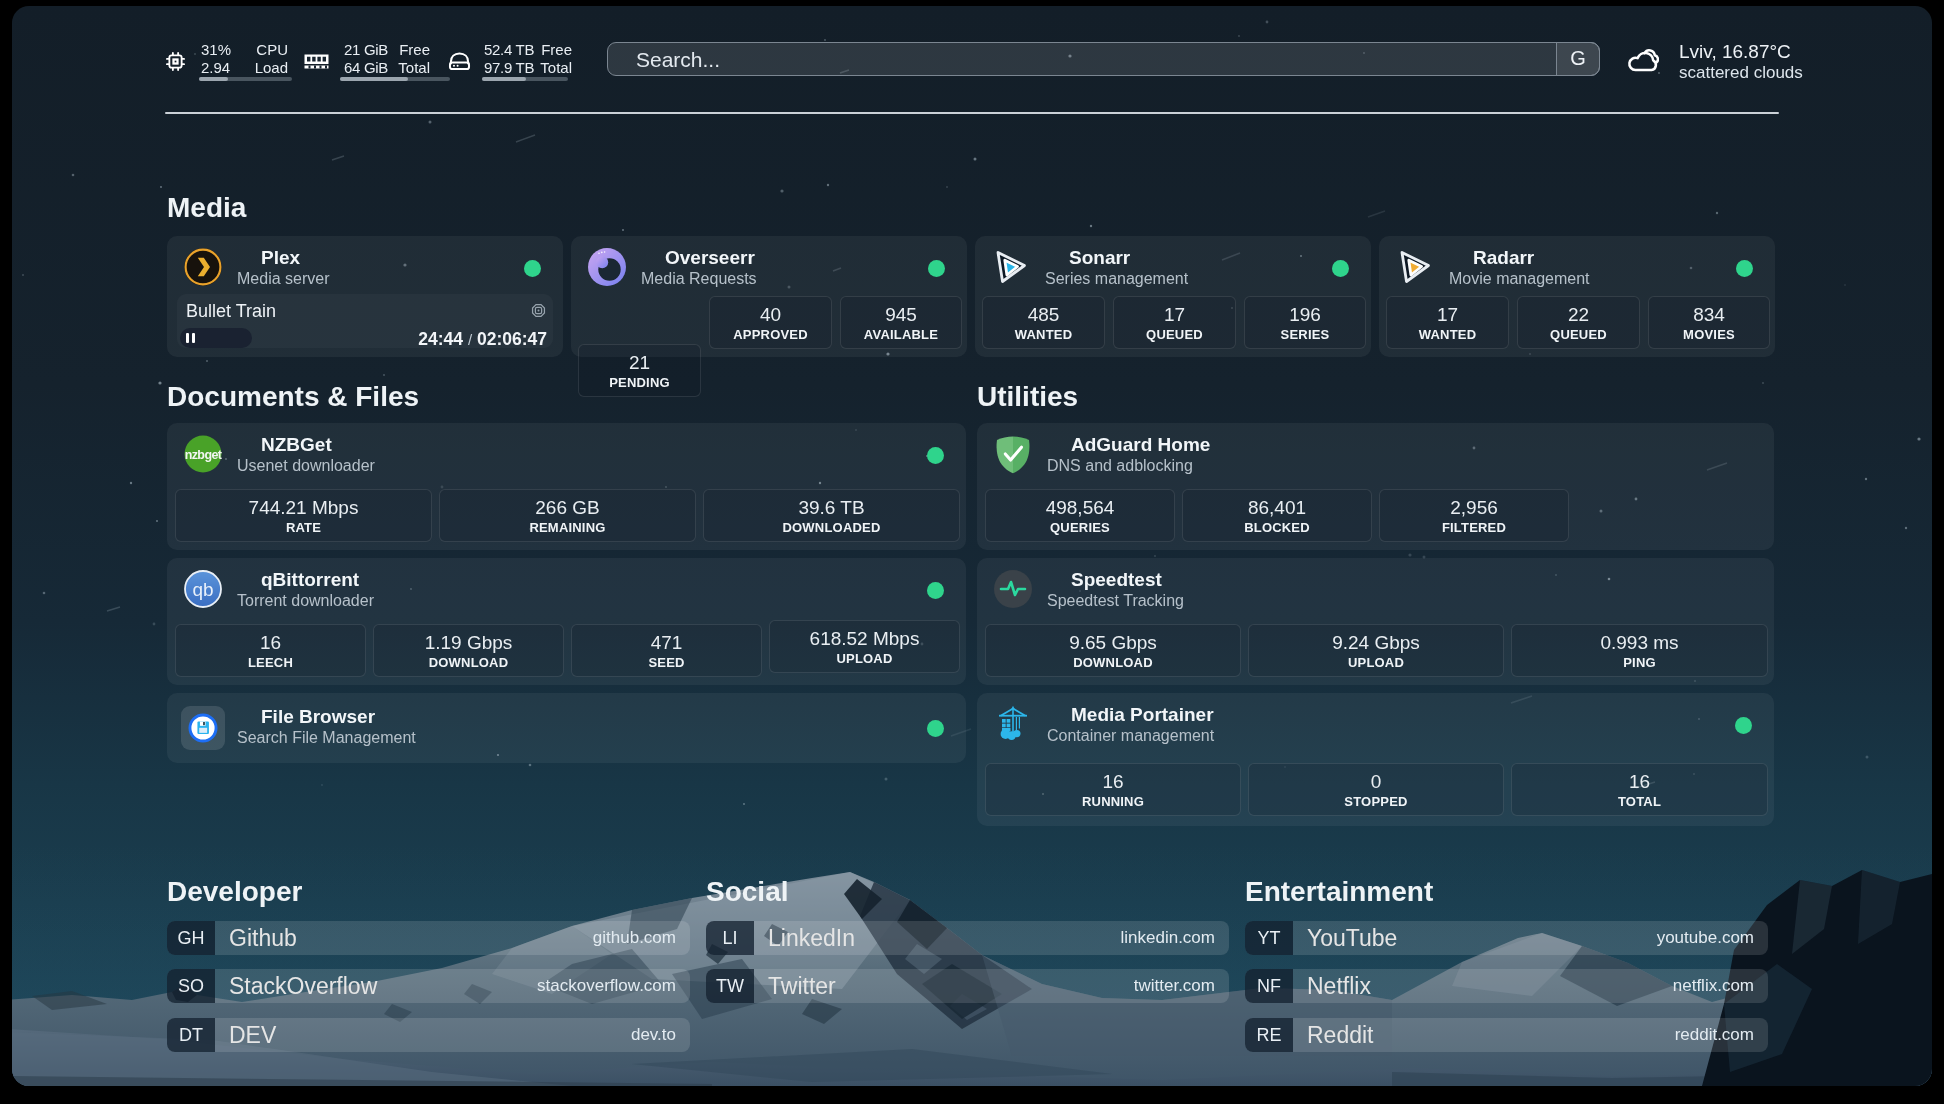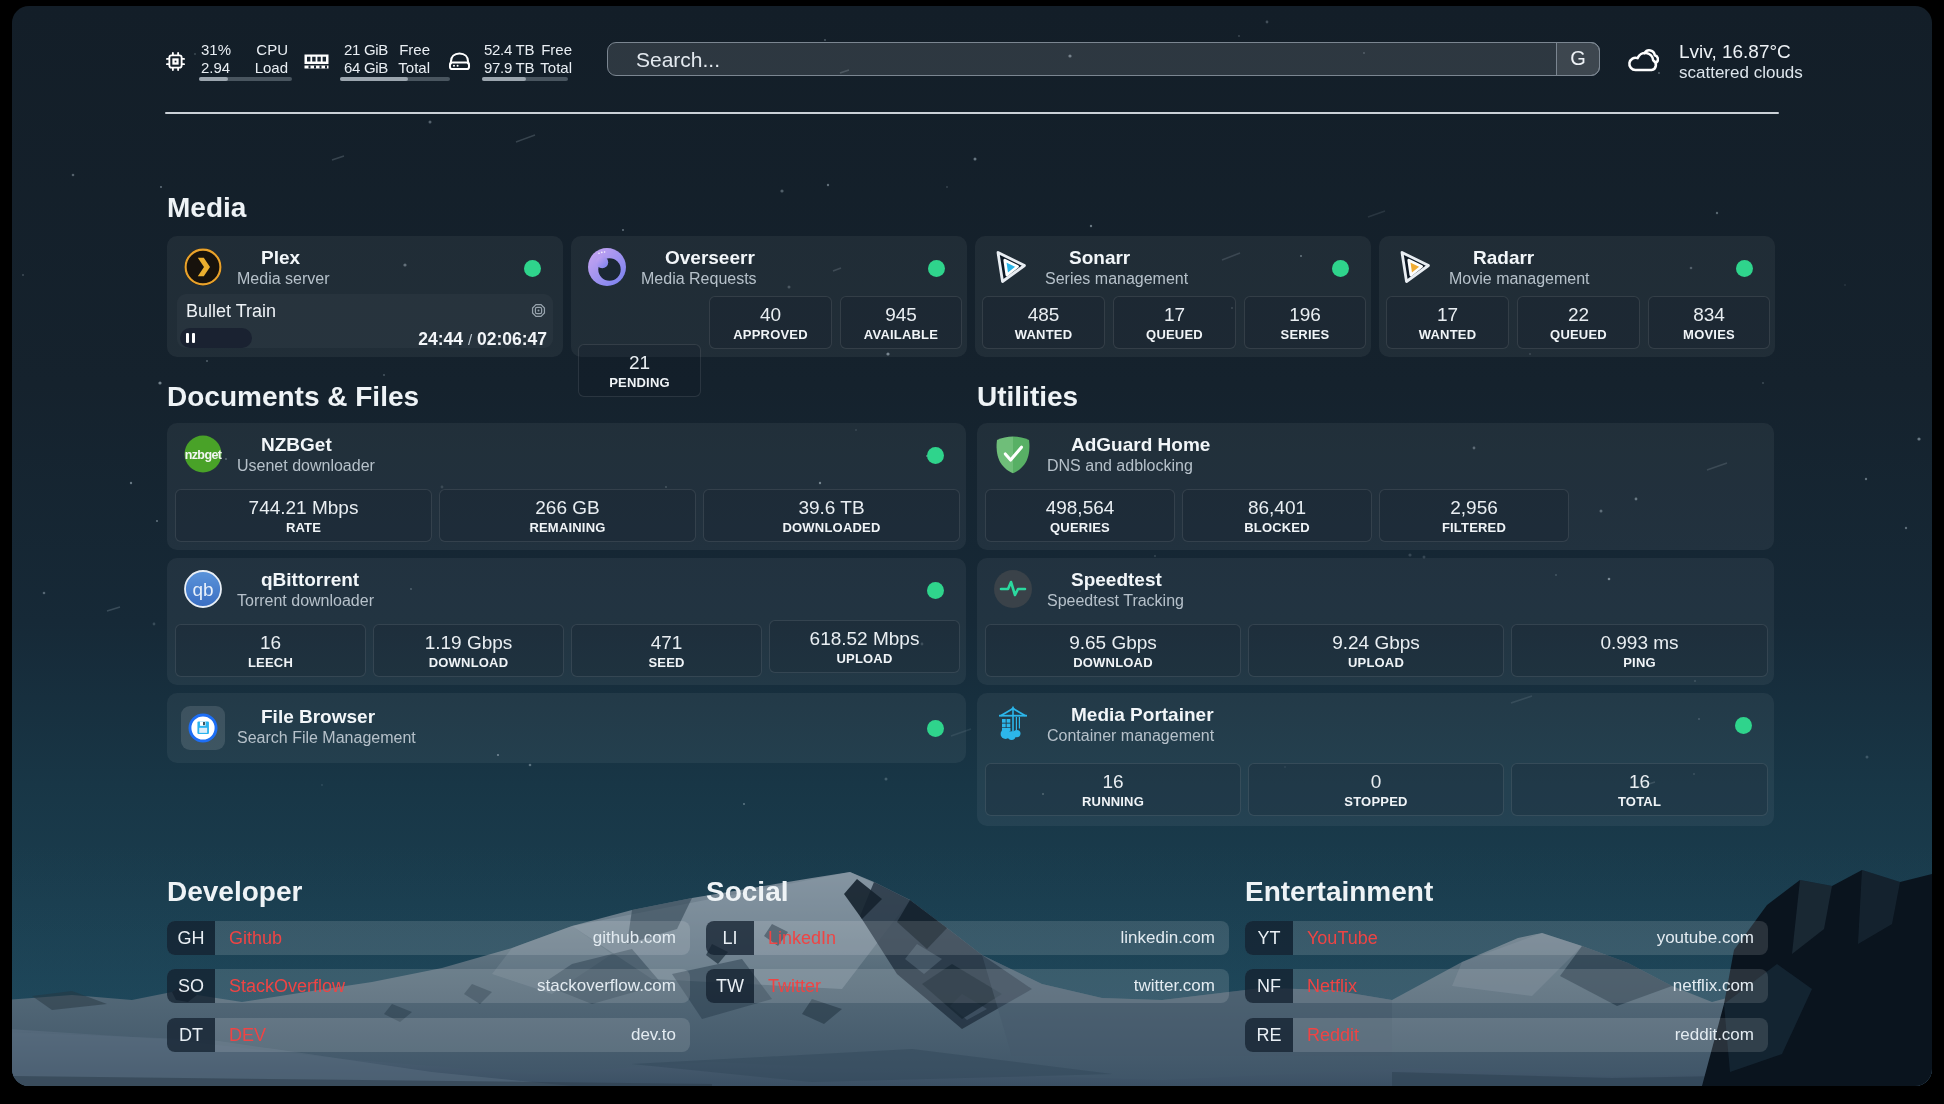--- a/index.html
+++ b/index.html
@@ -21,21 +21,21 @@
   .sb .l{font-size:13px;font-weight:700;color:#f0f4f7;letter-spacing:.2px;line-height:17px;}
   .sect{position:absolute;font-size:28px;font-weight:700;color:#eef3f6;}
   
   .tb1{position:absolute;font-size:15px;color:#e9eef3;line-height:17.5px;}
   .pbar{position:absolute;height:3.5px;border-radius:2px;background:#49555f;}
   .pbar .f{height:3.5px;border-radius:2px;background:#9ba5ae;}
   
   .bm{position:absolute;width:523px;height:34px;background:rgba(255,255,255,0.13);border-radius:8px;}
   .bm .ab{position:absolute;left:0;top:0;width:48px;height:34px;background:rgba(9,22,38,0.72);
       border-radius:8px 0 0 8px;color:#e9eff4;font-size:18px;line-height:34px;text-align:center;}
-  .bm .nm{position:absolute;left:62px;top:0;font-size:18px;color:#ef4444;line-height:34px;}
+  .bm .nm{position:absolute;left:62px;top:0;font-size:23px;color:#e5e5e5;line-height:34px;}
   .bm .ur{position:absolute;right:14px;top:0;font-size:17px;color:#e3ebf1;line-height:34px;}
 </style>
 </head>
 <body>
 <div id="win">
   <svg id="stars" class="abs" style="left:0;top:0;" width="1920" height="830" viewBox="0 0 1920 830">
       <circle cx="1227" cy="30" r="0.9" fill="#cfe0ea" opacity="0.23"></circle>
       <circle cx="1412" cy="551" r="1.5" fill="#cfe0ea" opacity="0.18"></circle>
       <circle cx="813" cy="34" r="0.9" fill="#cfe0ea" opacity="0.33"></circle>
       <circle cx="61" cy="169" r="1.3" fill="#cfe0ea" opacity="0.34"></circle>

